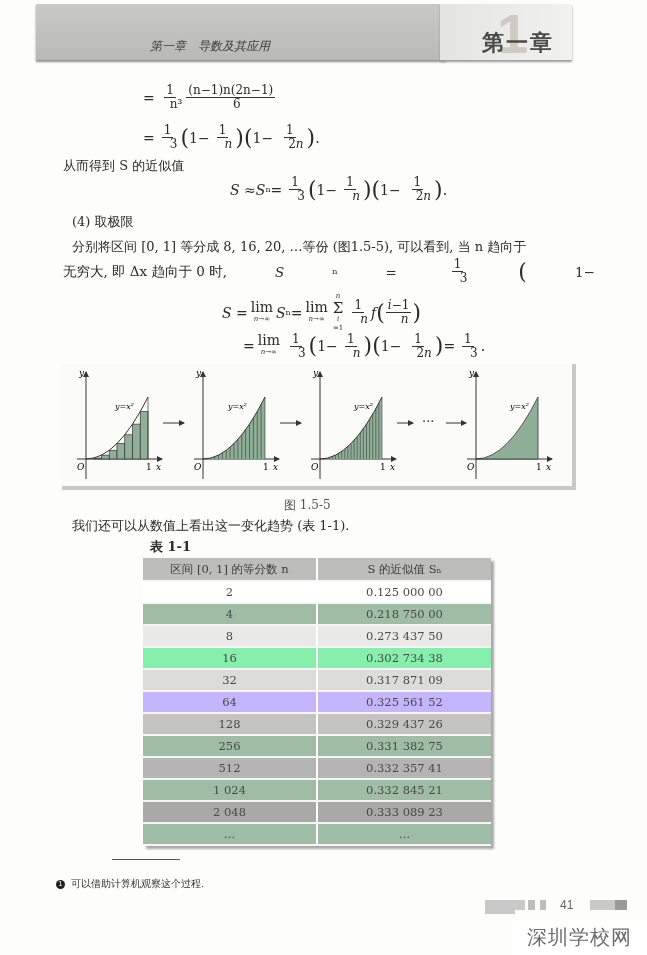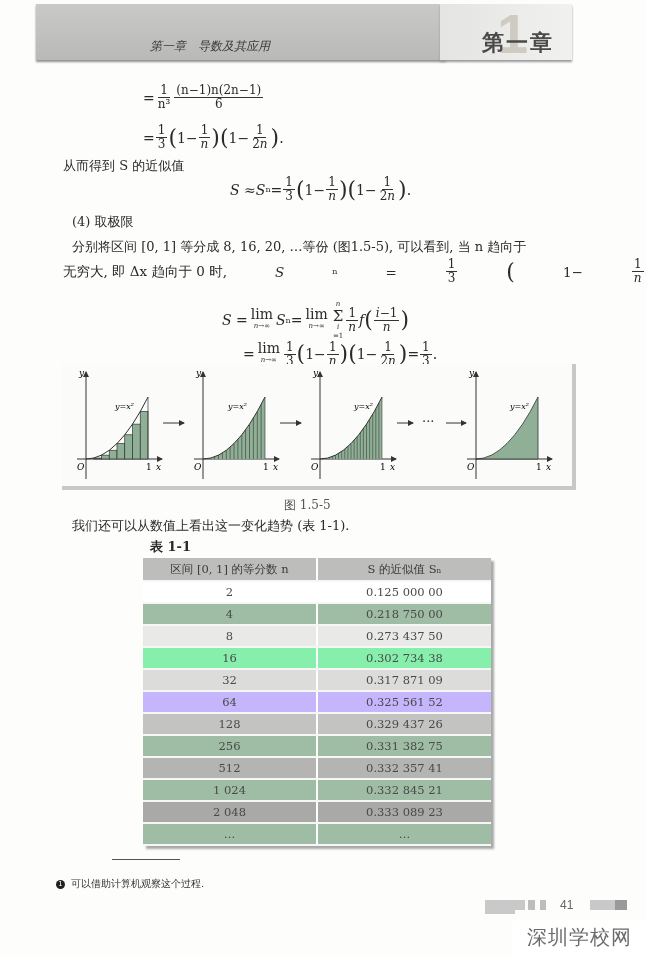--- a/index.html
+++ b/index.html
@@ -11,25 +11,25 @@
             box-shadow:0 2px 2px #8f8f8f;}
   .hdr-right{left:440px;top:4px;width:132px;height:56px;background:linear-gradient(90deg,#e4e4e2,#f1f1ef);
             box-shadow:0 2px 2px #9a9a9a;}
   .hdr-title{left:150px;top:38px;font-size:12px;font-style:italic;color:#3a3a3a;font-family:Liberation Mono, monospace;}
   .hdr-big1{left:497px;top:6px;font-size:56px;font-weight:bold;color:#cfcbc2;font-family:"Liberation Sans",sans-serif;line-height:56px;}
   .hdr-chapter{left:482px;top:28px;font-size:22px;font-weight:bold;color:#4a4a4a;font-family:"DejaVu Sans","Liberation Sans",sans-serif;letter-spacing:2px;}
   
   .m{font-family:"DejaVu Serif","Liberation Serif",serif;font-size:14px;color:#2a2a2a;white-space:nowrap;display:flex;align-items:center;}
   .frac{display:inline-flex;flex-direction:column;align-items:center;vertical-align:middle;margin:0 1px;font-size:12px;line-height:13px;}
   .frac .num{border-bottom:1px solid #333;padding:0 2px;}
-  .frac .den{padding:0 2px;}
+  .frac .den{padding:0 2px;margin-left:12px;}
   .paren{font-size:22px;font-weight:lighter;line-height:22px;}
   i{font-style:italic;}
   .txt{font-size:13px;color:#2a2a2a;white-space:nowrap;font-family:"DejaVu Serif","Liberation Serif",serif;}
-  .lim{display:inline-flex;flex-direction:column;align-items:center;line-height:12px;margin:16px 3px;}
+  .lim{display:inline-flex;flex-direction:column;align-items:center;line-height:12px;margin:8px 3px;}
   .lim .sub{font-size:7px;}
   .sum{display:inline-flex;flex-direction:column;align-items:center;line-height:9px;font-size:7px;margin:0 2px;}
   .sum .sig{font-size:15px;line-height:14px;}
   
   .figbox{left:62px;top:364px;width:510px;height:122px;background:#fbfbfa;border-right:4px solid #c8c8c8;border-bottom:4px solid #c8c8c8;}
   .caption{left:284px;top:497px;font-size:12px;color:#555;}
   
   .tbl-label{left:150px;top:538px;font-size:13px;font-weight:bold;}
   table.t{position:absolute;left:143px;top:558px;width:348px;border-collapse:collapse;font-size:11.5px;box-shadow:3px 3px 2px #a9a9a9;}
   table.t td,table.t th{height:20px;text-align:center;border-right:2px solid #fff;border-bottom:2px solid #f6f6f4;padding:0;color:#4a4a4a;font-weight:normal;}

